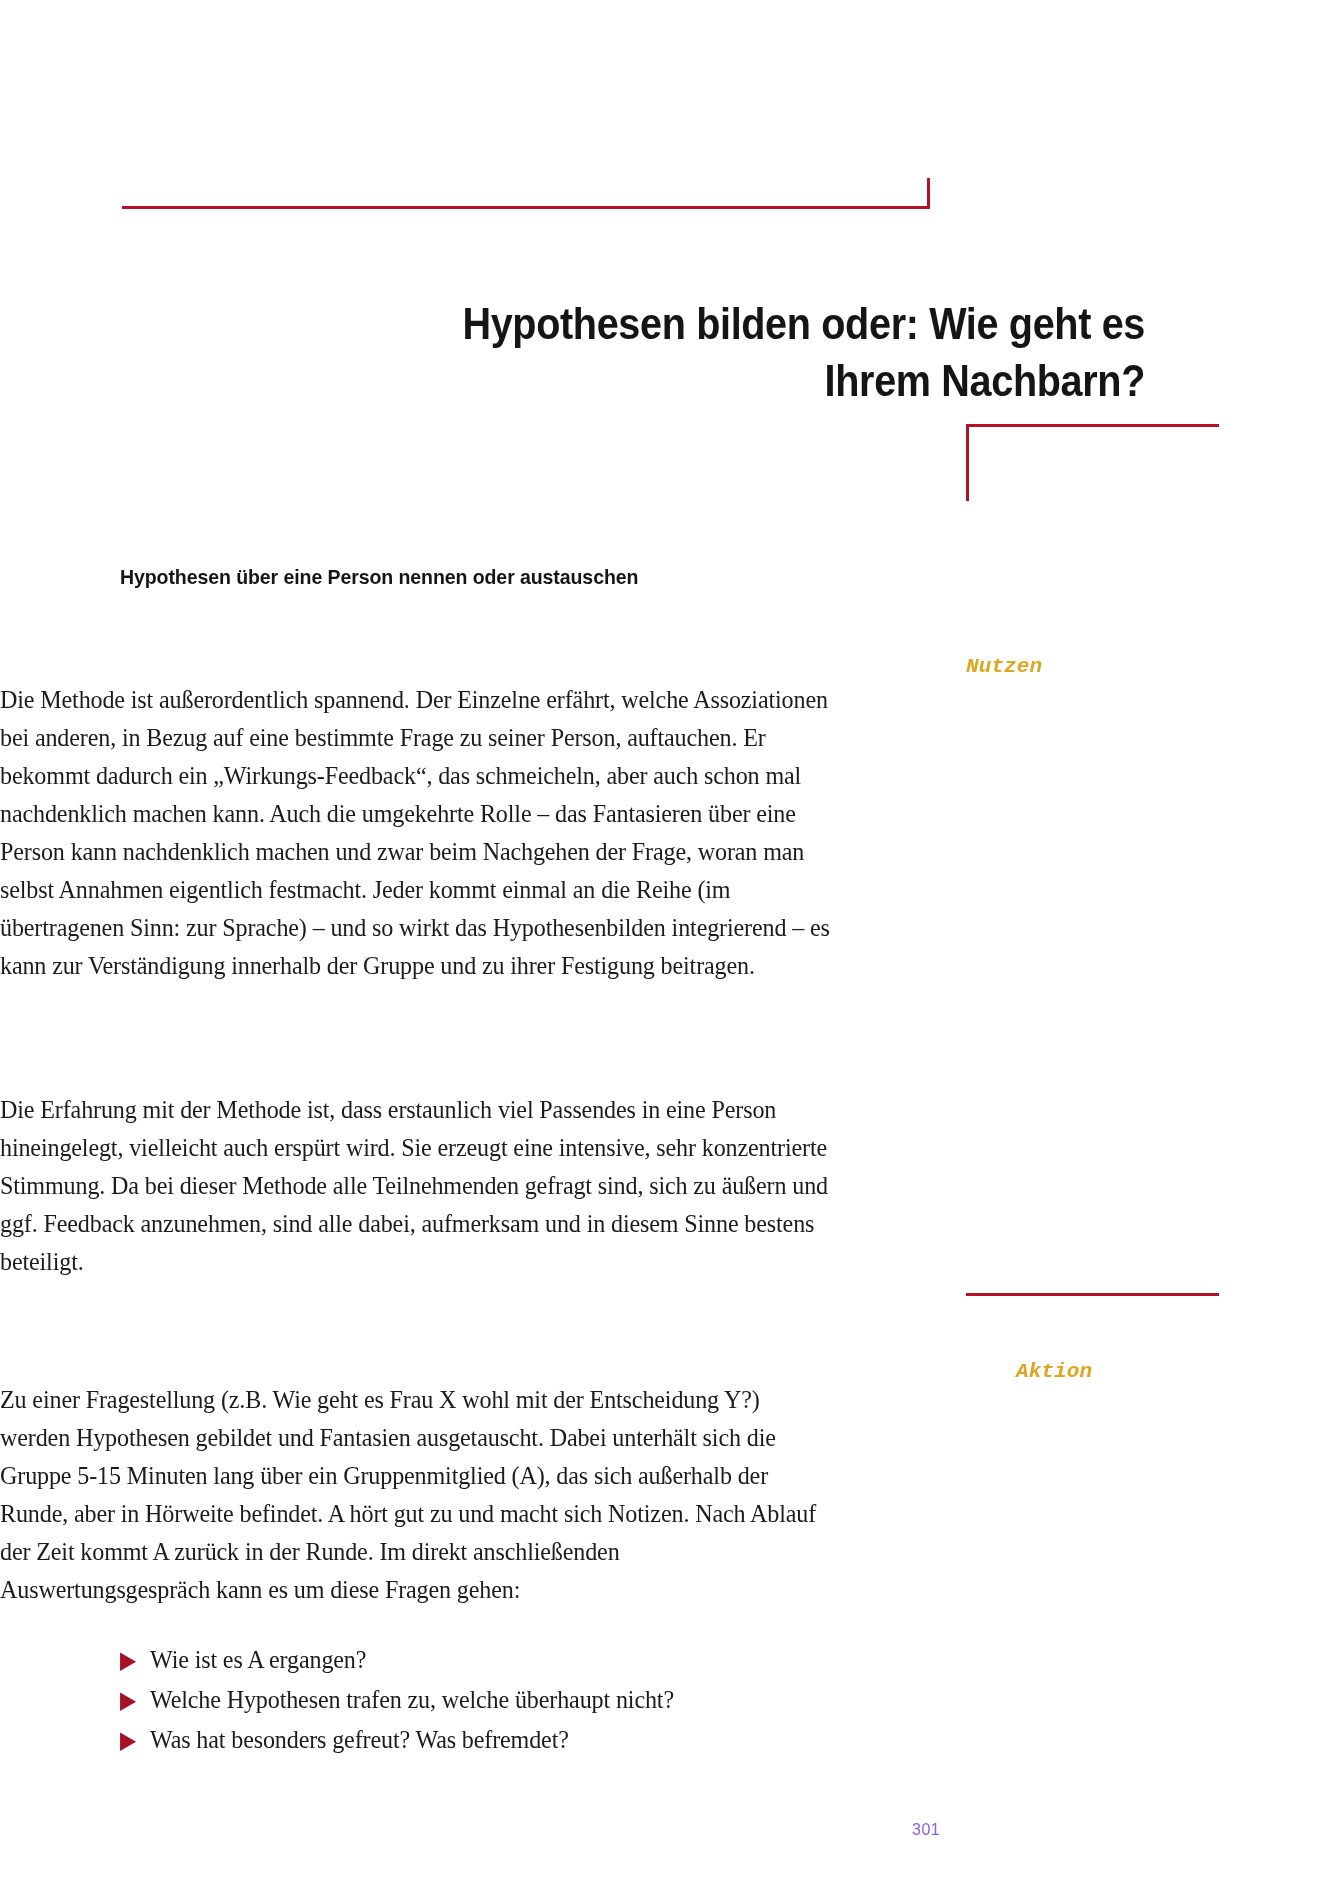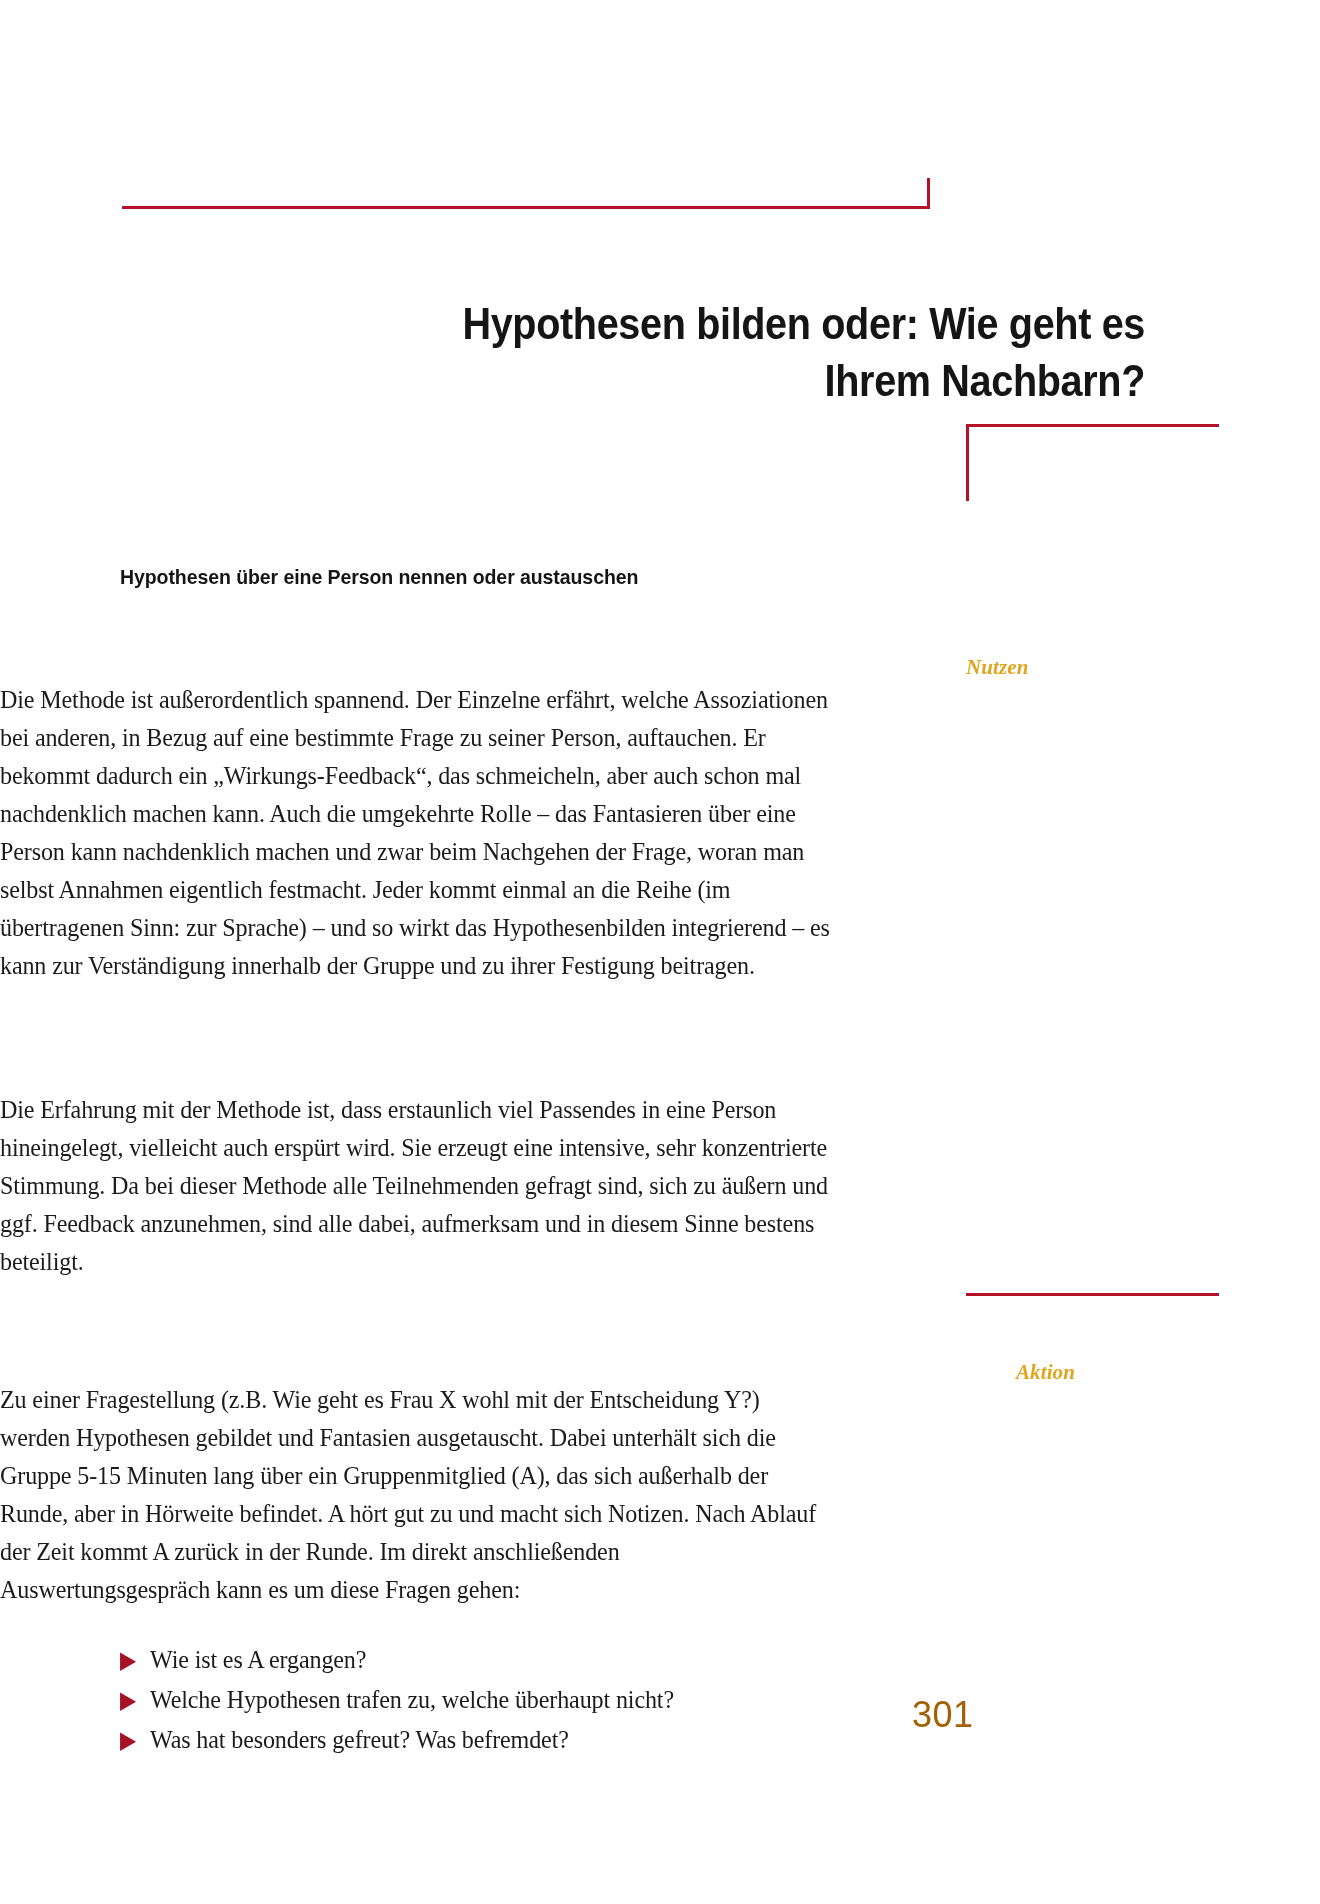--- a/index.html
+++ b/index.html
@@ -141,40 +141,40 @@
   }
   .bullet-text {
     transform: scaleX(0.945);
     transform-origin: left top;
     white-space: nowrap;
   }
 
   
   .margin-note {
     position: absolute;
-    font-family: Liberation Serif, serif;
+    font-family: Liberation Mono, monospace;
     font-weight: bold;
     font-style: italic;
     font-size: 21px;
     color: #e0a51e;
     letter-spacing: 0.1px;
     white-space: nowrap;
   }
   #note-nutzen { left: 966px; top: 655px; }
   #note-aktion { left: 1016px; top: 1360px; }
 
   
   .page-number {
     position: absolute;
     left: 912px;
-    top: 1694px;
+    top: 1821px;
     font-family: "Liberation Sans", "DejaVu Sans", sans-serif;
-    font-size: 36px;
+    font-size: 16px;
     font-weight: normal;
-    color: #a16207;
+    color: #8b5cf6;
     letter-spacing: 0.5px;
   }
 </style>
 </head>
 <body>
 
 <div class="page">
 
   <div class="rule-top"></div>
   <div class="rule-top-tick"></div>

